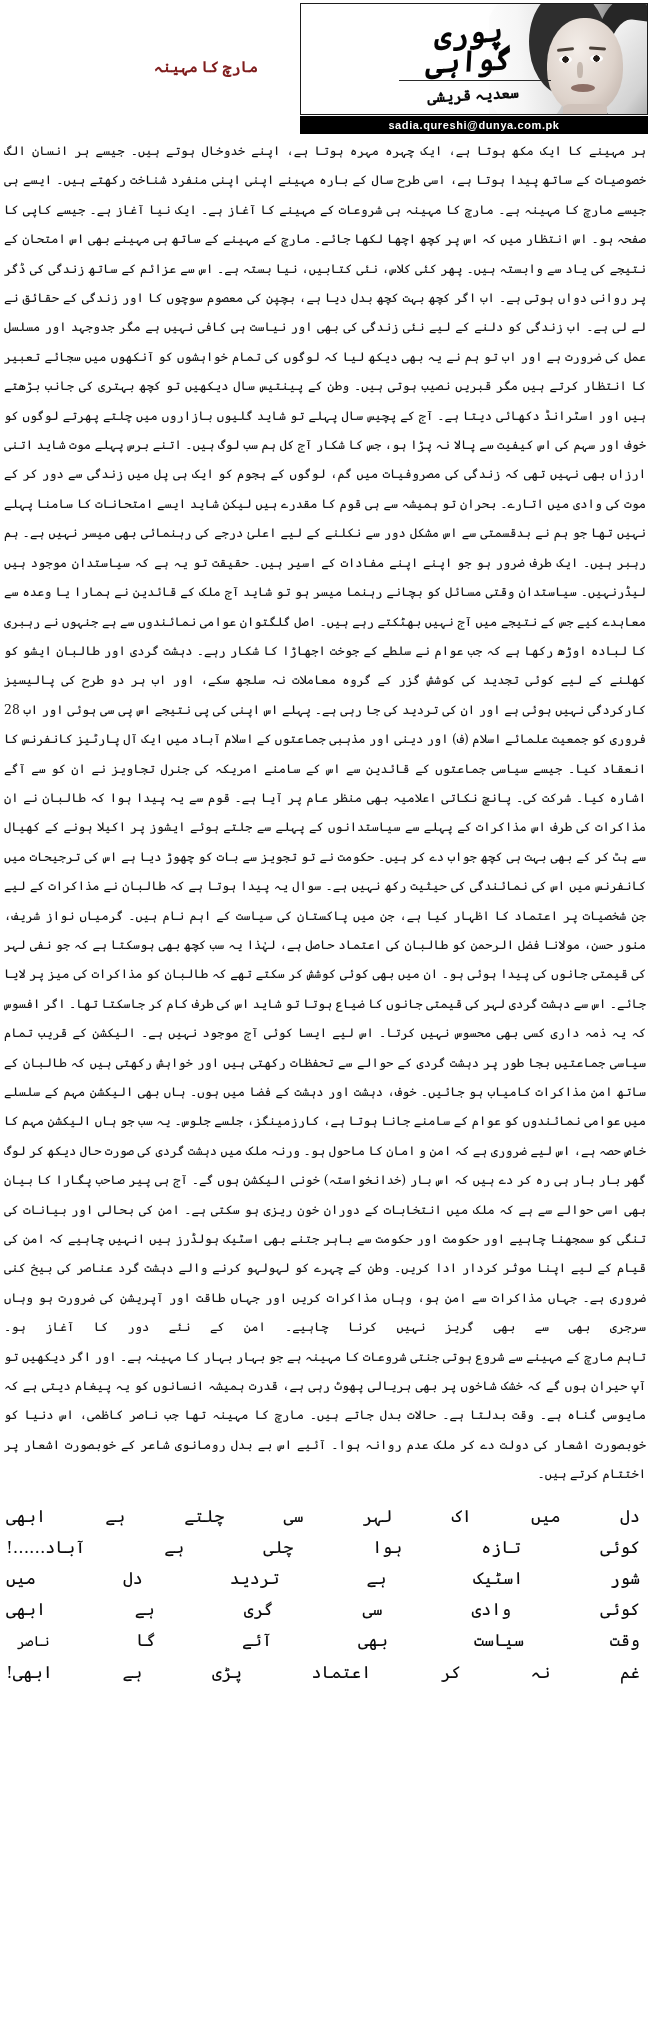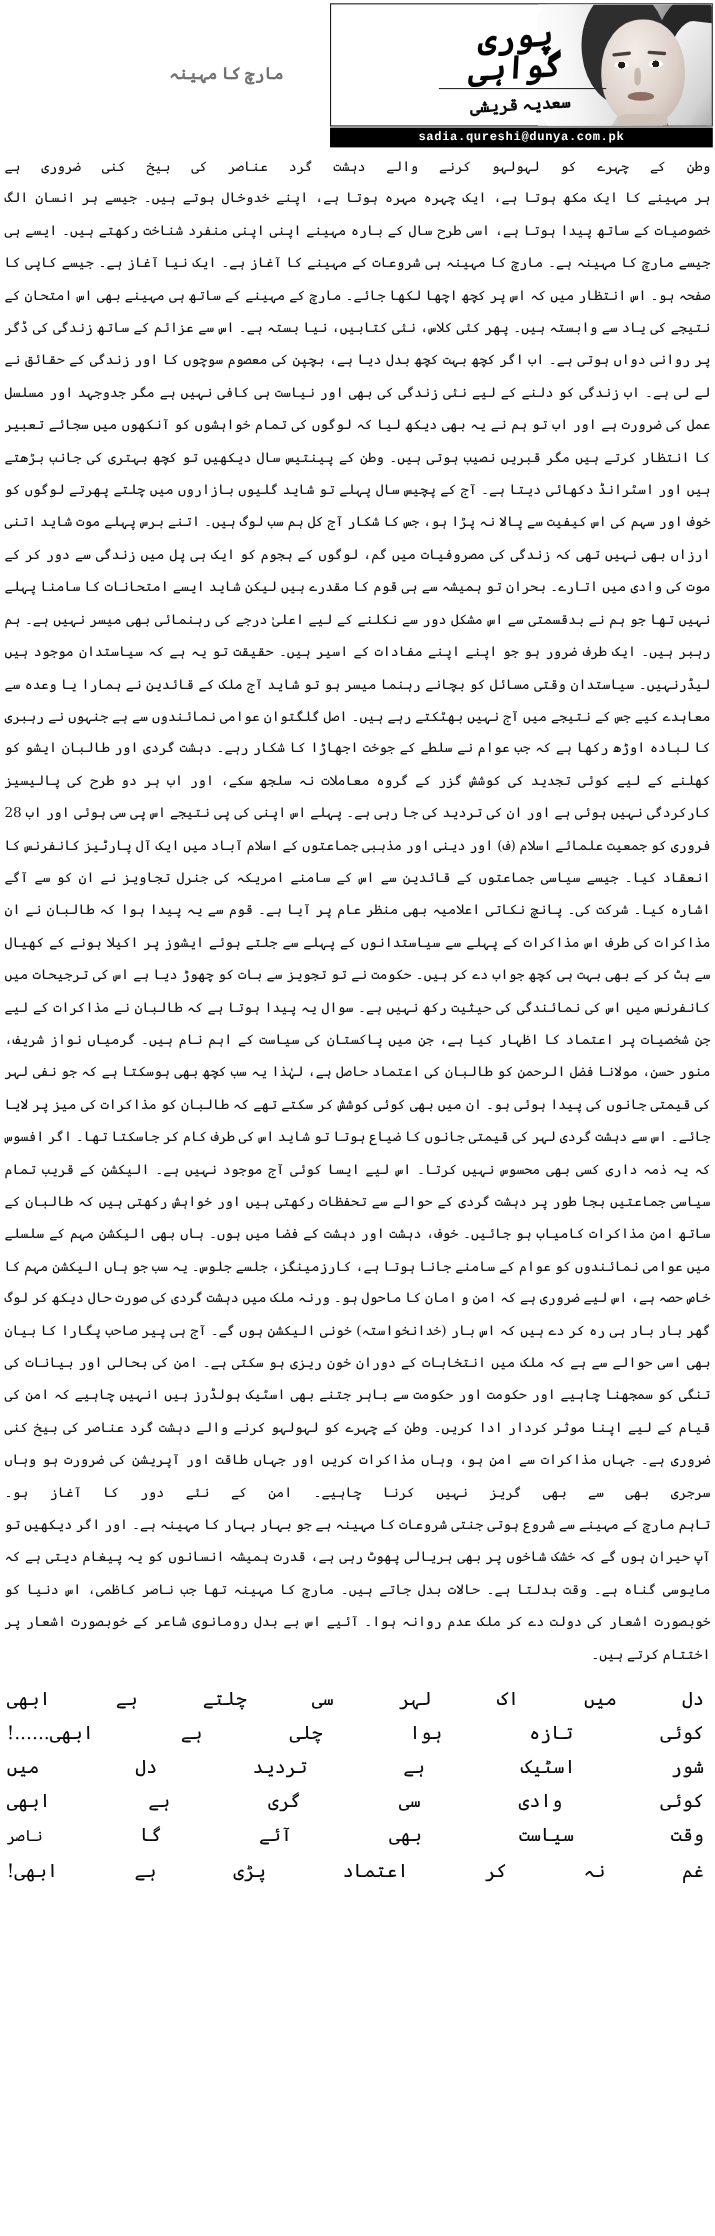--- a/index.html
+++ b/index.html
@@ -29,21 +29,21 @@
     height: 136px;
     width: 650px;
   }
   .article-title {
     position: absolute;
     right: 392px;
     top: 58px;
     font-size: 15px;
     font-weight: bold;
     letter-spacing: 0.2px;
-    color: #737373;
+    color: #7f1d1d;
     direction: rtl;
     white-space: nowrap;
   }
   .logo-block {
     position: absolute;
     left: 300px;
     top: 3px;
     width: 348px;
     height: 131px;
   }
@@ -213,21 +213,21 @@
   .email-bar {
     position: absolute;
     left: 0;
     top: 113px;
     width: 348px;
     height: 18px;
     background: #000000;
     color: #ffffff;
     direction: ltr;
     text-align: center;
-    font-family: Liberation Mono, monospace;
+    font-family: Liberation Sans, sans-serif;
     font-size: 11px;
     font-weight: bold;
     letter-spacing: 0.6px;
     line-height: 18px;
     box-sizing: border-box;
   }
 
   
   .article-body {
     position: relative;
@@ -271,20 +271,21 @@
     font-size: 17px;
     line-height: 31px;
     font-family: "DejaVu Serif", "Liberation Serif", serif;
     color: #0c0c0c;
   }
   .couplet .word {
     white-space: nowrap;
   }
   .poet-name {
     font-size: 14px;
+    margin-left: 11px;
   }
 </style>
 </head>
 <body>
 
 <div class="page">
 
   <div class="masthead">
 
     <div class="article-title">مارچ کا مہینہ</div>
@@ -316,21 +317,20 @@
         <div class="logo-rule"></div>
 
         <div class="logo-author">سعدیہ قریشی</div>
       </div>
 
       <div class="email-bar">sadia.qureshi@dunya.com.pk</div>
     </div>
   </div>
 
   <div class="article-body">
-    <p class="lead">وطن کے چہرے کو لہولہو کرنے والے دہشت گرد عناصر کی بیخ کنی ضروری ہے</p>
     <p>ہر مہینے کا ایک مکھ ہوتا ہے، ایک چہرہ مہرہ ہوتا ہے، اپنے خدوخال ہوتے ہیں۔ جیسے ہر انسان الگ خصوصیات کے ساتھ پیدا ہوتا ہے، اسی طرح سال کے بارہ مہینے اپنی اپنی منفرد شناخت رکھتے ہیں۔ ایسے ہی جیسے مارچ کا مہینہ ہے۔ مارچ کا مہینہ ہی شروعات کے مہینے کا آغاز ہے۔ ایک نیا آغاز ہے۔ جیسے کاپی کا صفحہ ہو۔ اس انتظار میں کہ اس پر کچھ اچھا لکھا جائے۔ مارچ کے مہینے کے ساتھ ہی مہینے بھی اس امتحان کے نتیجے کی یاد سے وابستہ ہیں۔ پھر کئی کلاس، نئی کتابیں، نیا بستہ ہے۔ اس سے عزائم کے ساتھ زندگی کی ڈگر پر روانی دواں ہوتی ہے۔ اب اگر کچھ بہت کچھ بدل دیا ہے، بچپن کی معصوم سوچوں کا اور زندگی کے حقائق نے لے لی ہے۔ اب زندگی کو دلنے کے لیے نئی زندگی کی بھی اور نیاست ہی کافی نہیں ہے مگر جدوجہد اور مسلسل عمل کی ضرورت ہے اور اب تو ہم نے یہ بھی دیکھ لیا کہ لوگوں کی تمام خواہشوں کو آنکھوں میں سجائے تعبیر کا انتظار کرتے ہیں مگر قبریں نصیب ہوتی ہیں۔ وطن کے پینتیس سال دیکھیں تو کچھ بہتری کی جانب بڑھتے ہیں اور اسٹرانڈ دکھائی دیتا ہے۔ آج کے پچیس سال پہلے تو شاید گلیوں بازاروں میں چلتے پھرتے لوگوں کو خوف اور سہم کی اس کیفیت سے پالا نہ پڑا ہو، جس کا شکار آج کل ہم سب لوگ ہیں۔ اتنے برس پہلے موت شاید اتنی ارزاں بھی نہیں تھی کہ زندگی کی مصروفیات میں گم، لوگوں کے ہجوم کو ایک ہی پل میں زندگی سے دور کر کے موت کی وادی میں اتارے۔ بحران تو ہمیشہ سے ہی قوم کا مقدرے ہیں لیکن شاید ایسے امتحانات کا سامنا پہلے نہیں تھا جو ہم نے بدقسمتی سے اس مشکل دور سے نکلنے کے لیے اعلیٰ درجے کی رہنمائی بھی میسر نہیں ہے۔ ہم رہبر ہیں۔ ایک طرف ضرور ہو جو اپنے اپنے مفادات کے اسیر ہیں۔ حقیقت تو یہ ہے کہ سیاستدان موجود ہیں لیڈرنہیں۔ سیاستدان وقتی مسائل کو بچانے رہنما میسر ہو تو شاید آج ملک کے قائدین نے ہمارا یا وعدہ سے معاہدے کیے جس کے نتیجے میں آج نہیں بھٹکتے رہے ہیں۔ اصل گلگتوان عوامی نمائندوں سے ہے جنہوں نے رہبری کا لبادہ اوڑھ رکھا ہے کہ جب عوام نے سلطے کے جوخت اجھاڑا کا شکار رہے۔ دہشت گردی اور طالبان ایشو کو کھلنے کے لیے کوئی تجدید کی کوشش گزر کے گروہ معاملات نہ سلجھ سکے، اور اب ہر دو طرح کی پالیسیز کارکردگی نہیں ہوئی ہے اور ان کی تردید کی جا رہی ہے۔ پہلے اس اپنی کی پی نتیجے اس پی سی ہوئی اور اب 28 فروری کو جمعیت علمائے اسلام (ف) اور دینی اور مذہبی جماعتوں کے اسلام آباد میں ایک آل پارٹیز کانفرنس کا انعقاد کیا۔ جیسے سیاسی جماعتوں کے قائدین سے اس کے سامنے امریکہ کی جنرل تجاویز نے ان کو سے آگے اشارہ کیا۔ شرکت کی۔ پانچ نکاتی اعلامیہ بھی منظر عام پر آیا ہے۔ قوم سے یہ پیدا ہوا کہ طالبان نے ان مذاکرات کی طرف اس مذاکرات کے پہلے سے سیاستدانوں کے پہلے سے جلتے ہوئے ایشوز پر اکیلا ہونے کے کھیال سے ہٹ کر کے بھی بہت ہی کچھ جواب دے کر ہیں۔ حکومت نے تو تجویز سے بات کو چھوڑ دیا ہے اس کی ترجیحات میں کانفرنس میں اس کی نمائندگی کی حیثیت رکھ نہیں ہے۔ سوال یہ پیدا ہوتا ہے کہ طالبان نے مذاکرات کے لیے جن شخصیات پر اعتماد کا اظہار کیا ہے، جن میں پاکستان کی سیاست کے اہم نام ہیں۔ گرمیاں نواز شریف، منور حسن، مولانا فضل الرحمن کو طالبان کی اعتماد حاصل ہے، لہٰذا یہ سب کچھ بھی ہوسکتا ہے کہ جو نفی لہر کی قیمتی جانوں کی پیدا ہوئی ہو۔ ان میں بھی کوئی کوشش کر سکتے تھے کہ طالبان کو مذاکرات کی میز پر لایا جائے۔ اس سے دہشت گردی لہر کی قیمتی جانوں کا ضیاع ہوتا تو شاید اس کی طرف کام کر جاسکتا تھا۔ اگر افسوس کہ یہ ذمہ داری کسی بھی محسوس نہیں کرتا۔ اس لیے ایسا کوئی آج موجود نہیں ہے۔ الیکشن کے قریب تمام سیاسی جماعتیں بجا طور پر دہشت گردی کے حوالے سے تحفظات رکھتی ہیں اور خواہش رکھتی ہیں کہ طالبان کے ساتھ امن مذاکرات کامیاب ہو جائیں۔ خوف، دہشت اور دہشت کے فضا میں ہوں۔ ہاں بھی الیکشن مہم کے سلسلے میں عوامی نمائندوں کو عوام کے سامنے جانا ہوتا ہے، کارزمینگز، جلسے جلوس۔ یہ سب جو ہاں الیکشن مہم کا خاص حصہ ہے، اس لیے ضروری ہے کہ امن و امان کا ماحول ہو۔ ورنہ ملک میں دہشت گردی کی صورت حال دیکھ کر لوگ گھر بار بار ہی رہ کر دے ہیں کہ اس بار (خدانخواستہ) خونی الیکشن ہوں گے۔ آج ہی پیر صاحب پگارا کا بیان بھی اسی حوالے سے ہے کہ ملک میں انتخابات کے دوران خون ریزی ہو سکتی ہے۔ امن کی بحالی اور بیانات کی تنگی کو سمجھنا چاہیے اور حکومت اور حکومت سے باہر جتنے بھی اسٹیک ہولڈرز ہیں انہیں چاہیے کہ امن کی قیام کے لیے اپنا موثر کردار ادا کریں۔ وطن کے چہرے کو لہولہو کرنے والے دہشت گرد عناصر کی بیخ کنی ضروری ہے۔ جہاں مذاکرات سے امن ہو، وہاں مذاکرات کریں اور جہاں طاقت اور آپریشن کی ضرورت ہو وہاں سرجری بھی سے بھی گریز نہیں کرنا چاہیے۔ امن کے نئے دور کا آغاز ہو۔</p>
     <p class="last-free">تاہم مارچ کے مہینے سے شروع ہوتی جنتی شروعات کا مہینہ ہے جو بہار بہار کا مہینہ ہے۔ اور اگر دیکھیں تو آپ حیران ہوں گے کہ خشک شاخوں پر بھی ہریالی پھوٹ رہی ہے، قدرت ہمیشہ انسانوں کو یہ پیغام دیتی ہے کہ مایوسی گناہ ہے۔ وقت بدلتا ہے۔ حالات بدل جاتے ہیں۔ مارچ کا مہینہ تھا جب ناصر کاظمی، اس دنیا کو خوبصورت اشعار کی دولت دے کر ملک عدم روانہ ہوا۔ آئیے اس بے بدل رومانوی شاعر کے خوبصورت اشعار پر اختتام کرتے ہیں۔</p>
   </div>
 
   <div class="poetry">
       <div class="couplet">
         <span class="word">دل</span>
         <span class="word">میں</span>
         <span class="word">اک</span>
         <span class="word">لہر</span>
@@ -338,21 +338,21 @@
         <span class="word">چلتے</span>
         <span class="word">ہے</span>
         <span class="word">ابھی</span>
       </div>
       <div class="couplet">
         <span class="word">کوئی</span>
         <span class="word">تازہ</span>
         <span class="word">ہوا</span>
         <span class="word">چلی</span>
         <span class="word">ہے</span>
-        <span class="word">ابھی......!</span>
+        <span class="word">آباد......!</span>
       </div>
       <div class="couplet">
         <span class="word">شور</span>
         <span class="word">اسٹیک</span>
         <span class="word">ہے</span>
         <span class="word">تردید</span>
         <span class="word">دل</span>
         <span class="word">میں</span>
       </div>
       <div class="couplet">

